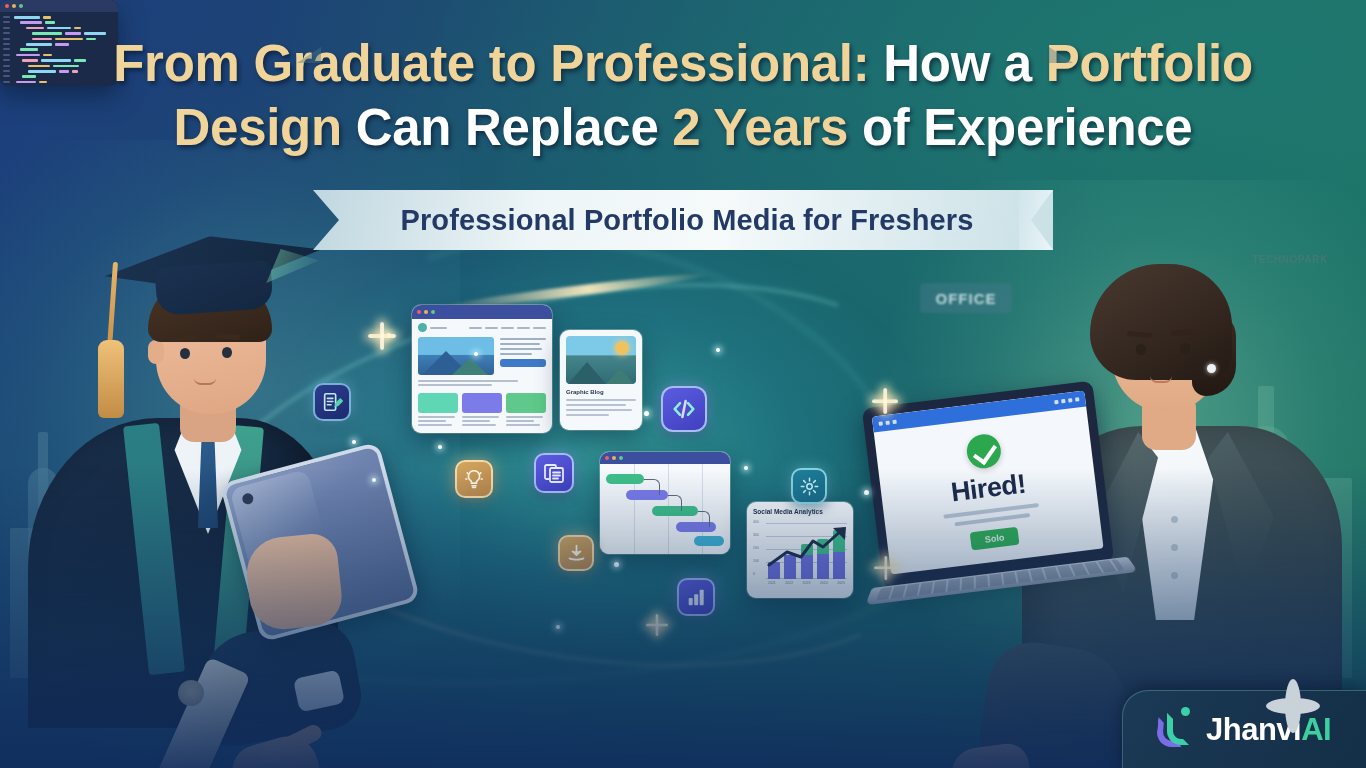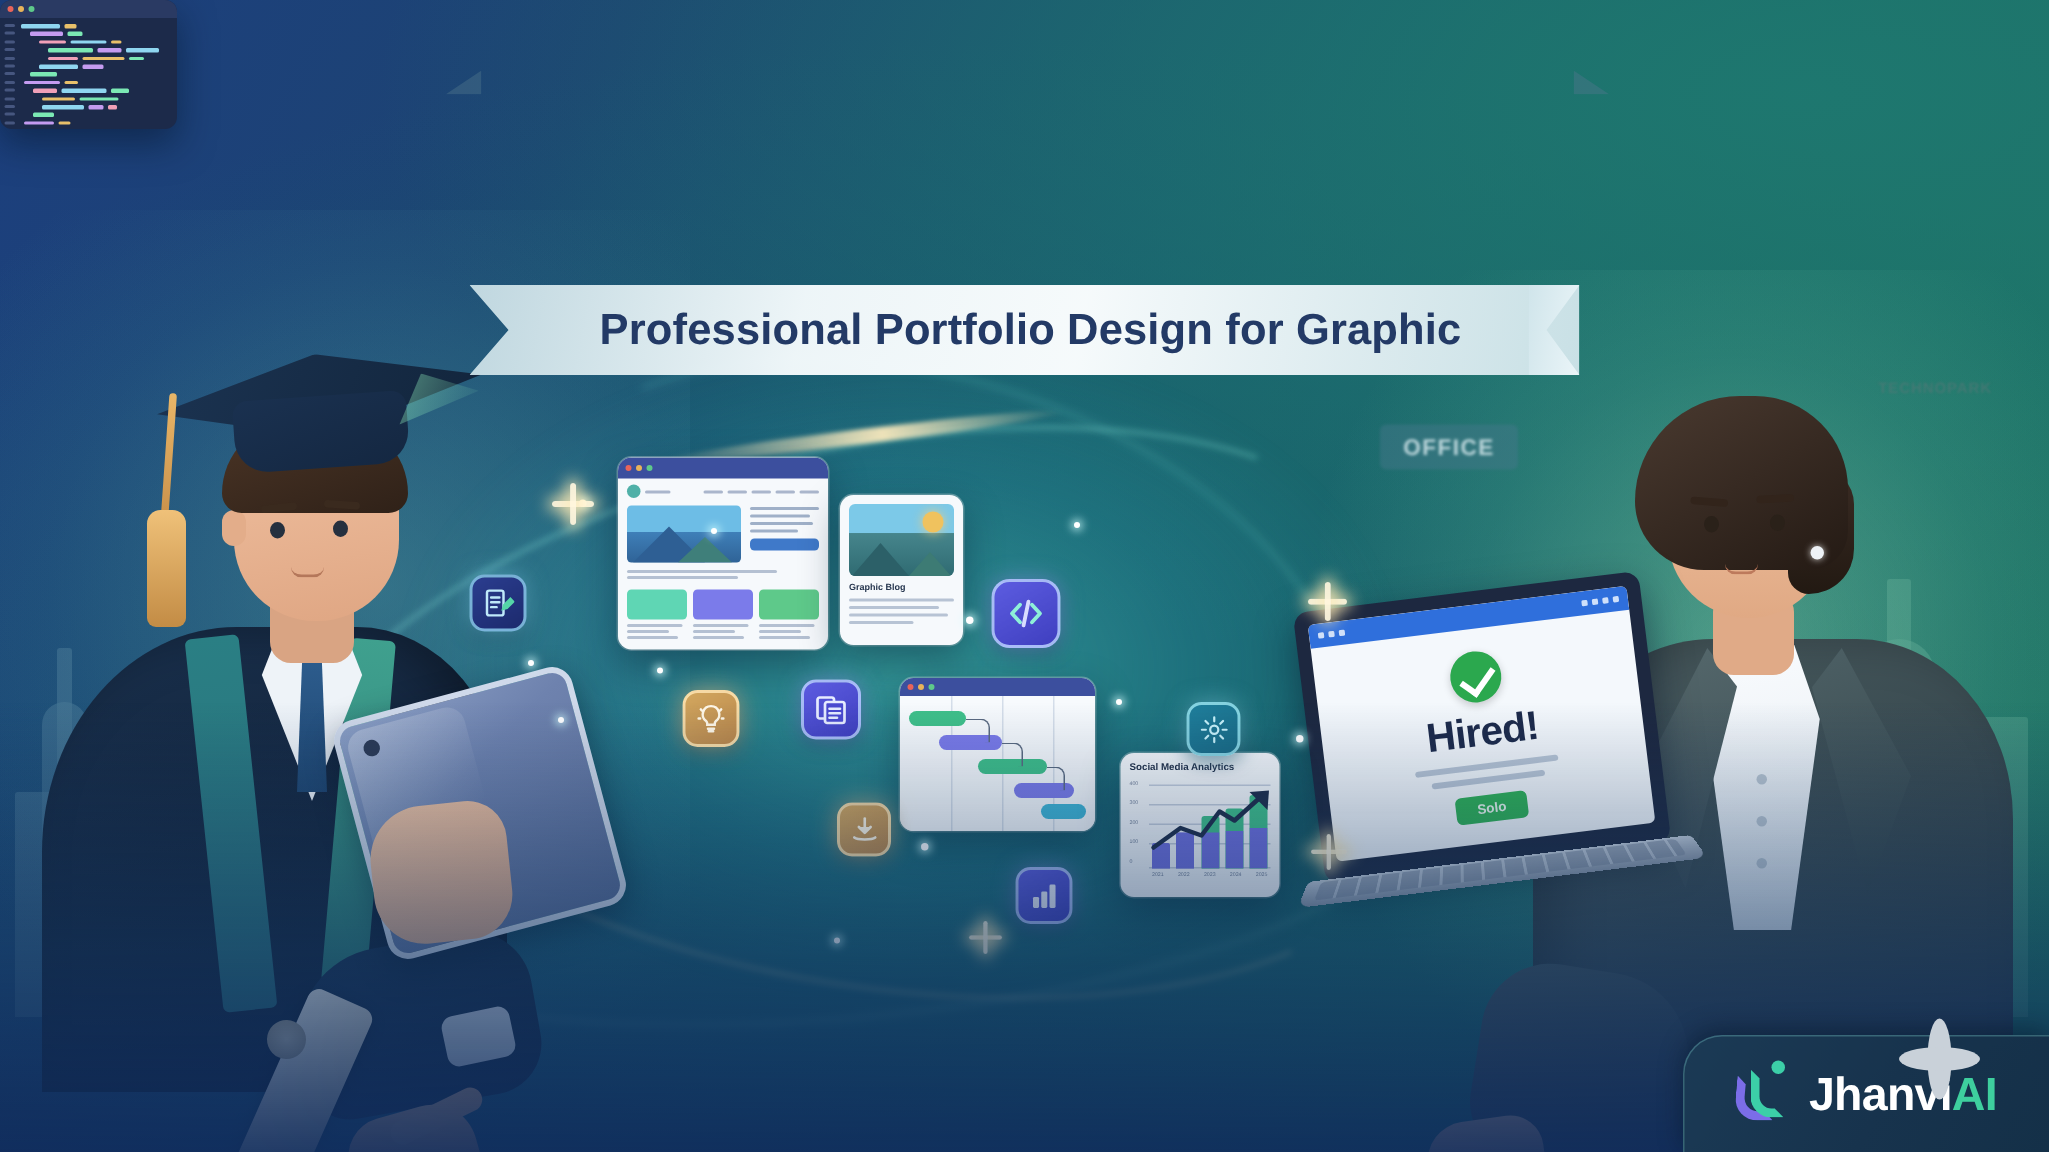--- a/index.html
+++ b/index.html
@@ -725,27 +725,40 @@
   <div class="spark" style="left:864px;top:490px;width:5px;height:5px;"></div>
   <div class="spark" style="left:352px;top:440px;width:4px;height:4px;"></div>
   <div class="spark" style="left:372px;top:478px;width:4px;height:4px;"></div>
   <div class="star4" style="left:368px;top:322px;width:28px;height:28px;"></div>
   <div class="star4" style="left:646px;top:614px;width:22px;height:22px;"></div>
   <div class="star4" style="left:872px;top:388px;width:26px;height:26px;"></div>
   <div class="star4" style="left:874px;top:556px;width:24px;height:24px;"></div>
 
   <div class="wash-bottom"></div>
 
+  <div class="headline">
+    <div>
+      <span class="h-gold">From Graduate to Professional:</span>
+      <span class="h-white">How a</span>
+      <span class="h-gold">Portfolio</span>
+    </div>
+    <div>
+      <span class="h-gold">Design</span>
+      <span class="h-white">Can Replace</span>
+      <span class="h-gold">2 Years</span>
+      <span class="h-white">of Experience</span>
+    </div>
+  </div>
 
   <div class="ribbon-fold-l"></div>
   <div class="ribbon-fold-r"></div>
   <div class="ribbon-wrap">
     <div class="ribbon"></div>
     <div class="ribbon-r"></div>
-    <div class="ribbon-text">Professional Portfolio Design for Graphic</div>
+    <div class="ribbon-text">Professional Portfolio Media for Freshers</div>
   </div>
 
   <div class="logo">
     <div class="logo-star"></div>
     <div class="logo-mark">
       <div class="j-stroke"></div>
       <div class="j-stroke2"></div>
       <div class="j-dot"></div>
     </div>
     <div class="logo-text">

